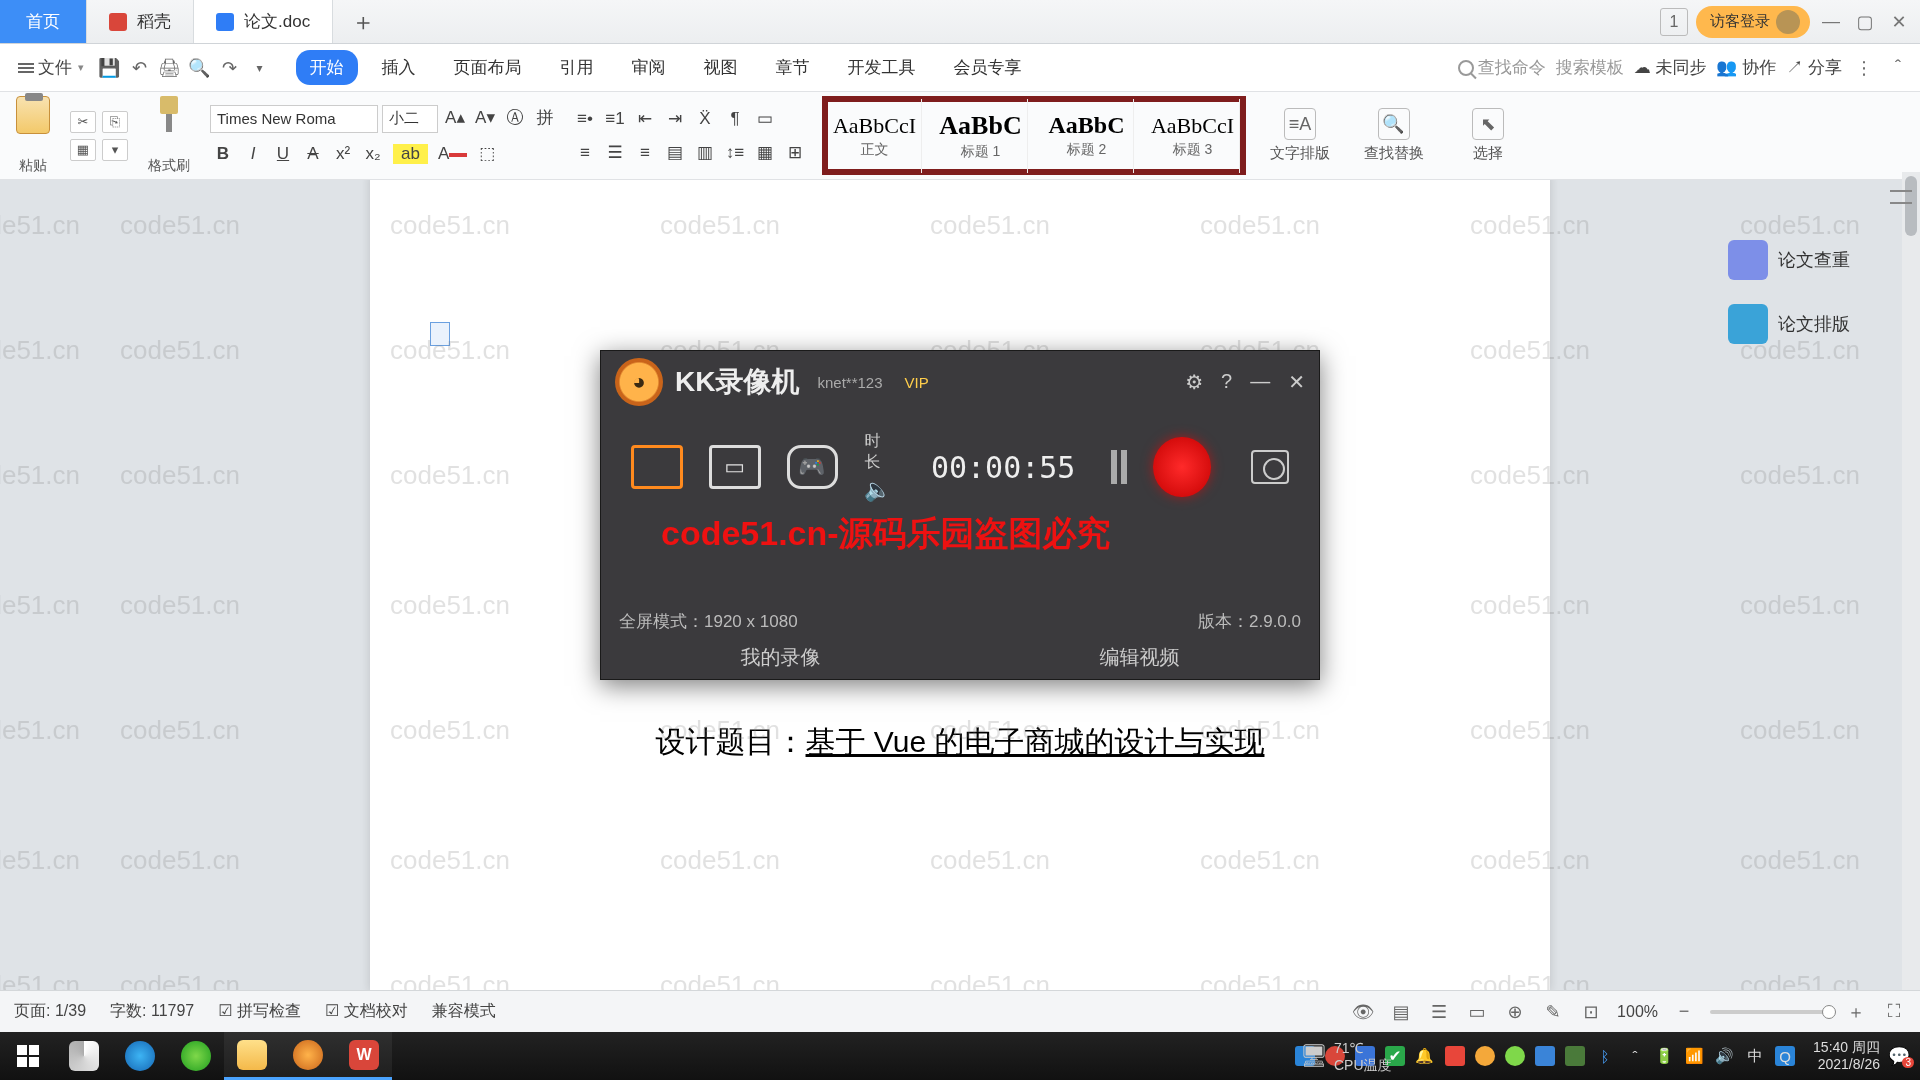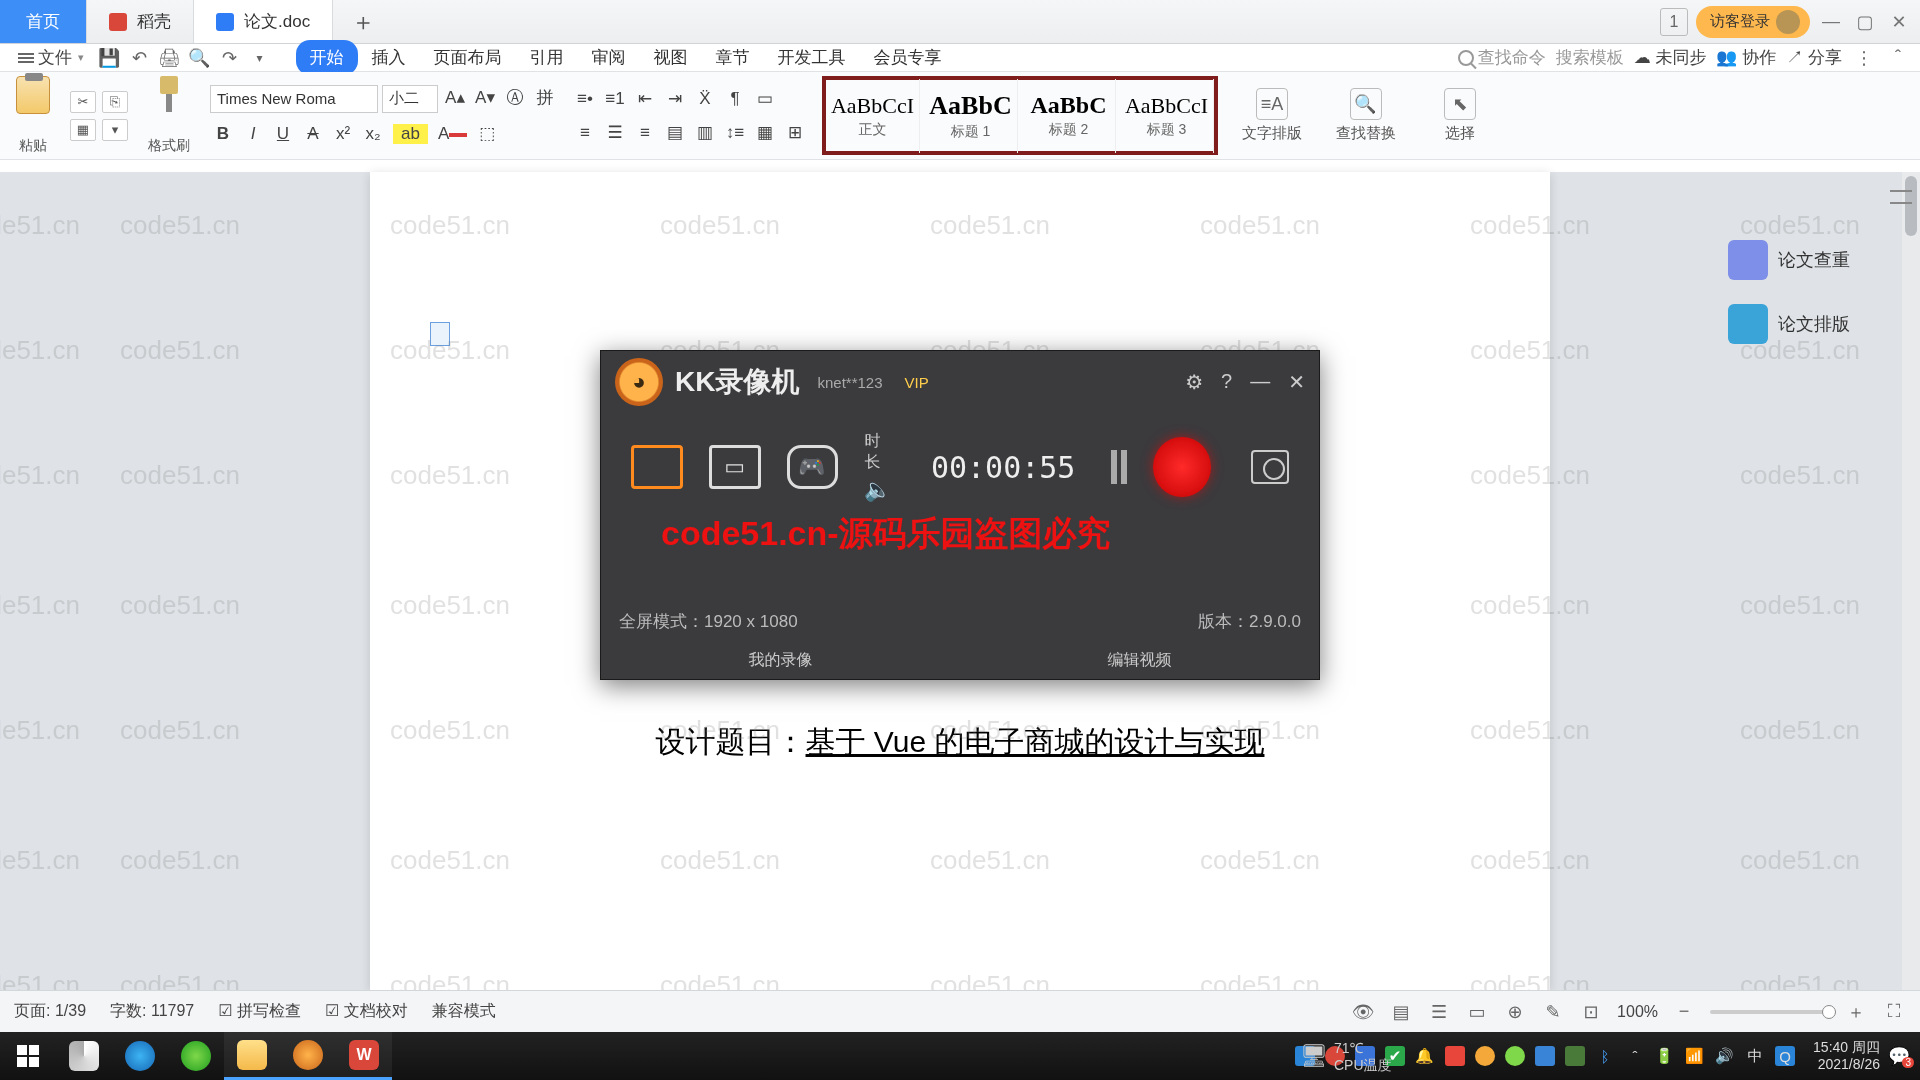--- a/index.html
+++ b/index.html
@@ -17,26 +17,26 @@
 .tab .tabicon { width: 18px; height: 18px; border-radius: 3px; }
 .tab .tx { white-space: nowrap; }
 .tab.add { border: none; padding: 0 18px; font-size: 24px; color: #555; }
 .titlebar-right { margin-left: auto; display: flex; align-items: center; gap: 8px; padding-right: 8px; }
 .badge1 { width: 28px; height: 28px; border: 1px solid #bbb; border-radius: 3px; display: flex; align-items: center; justify-content: center; font-size: 16px; color: #666; }
 .login-pill { background: #ffb84d; color: #333; border-radius: 16px; padding: 4px 10px 4px 14px; display: flex; align-items: center; gap: 6px; font-size: 15px; }
 .login-pill .avatar { width: 24px; height: 24px; border-radius: 50%; background: #b89455; }
 .winbtn { width: 26px; height: 26px; display: flex; align-items: center; justify-content: center; color: #777; font-size: 18px; cursor: pointer; }
 
 
-.menubar { height: 28px; display: flex; align-items: center; padding: 0 10px; gap: 6px; background: #fff; border-bottom: 1px solid #e0e2e5; position: relative; z-index: 2; }
+.menubar { height: 48px; display: flex; align-items: center; padding: 0 10px; gap: 6px; background: #fff; border-bottom: 1px solid #e0e2e5; position: relative; z-index: 2; }
 .filebtn { display: flex; align-items: center; gap: 4px; padding: 2px 8px; font-size: 17px; color: #444; }
 .ham { width: 16px; display: flex; flex-direction: column; gap: 2px; }
 .ham i { height: 2px; background: #666; }
 .qico { width: 24px; height: 24px; display: flex; align-items: center; justify-content: center; color: #666; font-size: 18px; }
-.menutabs { display: flex; gap: 0; margin-left: 18px; }
+.menutabs { display: flex; gap: 10px; margin-left: 18px; }
 .menutab { padding: 6px 14px; font-size: 17px; color: #333; cursor: pointer; border-radius: 14px; }
 .menutab.active { background: #2f7df6; color: #fff; }
 .mbar-right { margin-left: auto; display: flex; gap: 10px; font-size: 17px; color: #444; }
 .searchcmd { display: flex; align-items: center; gap: 4px; color: #999; }
 .mag { width: 16px; height: 16px; border: 2px solid #999; border-radius: 50%; position: relative; }
 .mag::after { content: ""; position: absolute; width: 7px; height: 2px; background: #999; bottom: -3px; right: -5px; transform: rotate(45deg); }
 
 
 .toolbar { height: 88px; background: #fafbfc; display: flex; align-items: stretch; padding: 4px 10px; gap: 14px; border-bottom: 1px solid #e0e2e5; position: relative; z-index: 2; }
 .tgroup { display: flex; flex-direction: column; justify-content: space-between; align-items: center; gap: 4px; padding: 0 6px; }
@@ -49,21 +49,21 @@
 .mini { display: flex; flex-direction: column; gap: 6px; justify-content: center; }
 .mini .row { display: flex; gap: 6px; }
 .minibtn { width: 26px; height: 22px; border: 1px solid #ccc; border-radius: 2px; display: flex; align-items: center; justify-content: center; font-size: 13px; color: #555; background: #fff; }
 .fontbox { display: flex; flex-direction: column; gap: 8px; justify-content: center; }
 .fontrow { display: flex; gap: 4px; }
 .fontname { width: 168px; height: 28px; border: 1px solid #ccc; padding: 0 6px; font-size: 15px; display: flex; align-items: center; color: #333; background: #fff; }
 .fontsize { width: 56px; height: 28px; border: 1px solid #ccc; padding: 0 6px; font-size: 15px; display: flex; align-items: center; color: #333; background: #fff; }
 .fbtn { min-width: 26px; height: 26px; display: flex; align-items: center; justify-content: center; font-size: 17px; color: #444; cursor: pointer; padding: 0 3px; }
 .fbtn u { text-decoration: underline; }
 .fbtn .swatch { width: 18px; height: 4px; margin-top: 2px; }
-.stylegal { display: flex; align-items: center; gap: 4px; border: 4px solid #7f1d1d; }
+.stylegal { display: flex; align-items: center; gap: 12px; border: 6px solid #7f1d1d; }
 .styleitem { width: 94px; height: 74px; display: flex; flex-direction: column; align-items: center; justify-content: center; gap: 2px; border-right: 1px solid #eee; cursor: pointer; }
 .styleitem .prev { font-family: "Times New Roman"; font-size: 22px; }
 .styleitem .nm { font-size: 14px; color: #666; }
 .bigbtn { display: flex; flex-direction: column; align-items: center; justify-content: center; gap: 4px; width: 80px; cursor: pointer; }
 .bigbtn .ico { width: 32px; height: 32px; border: 1px solid #bbb; border-radius: 4px; display: flex; align-items: center; justify-content: center; font-size: 18px; color: #666; }
 .bigbtn .lbl { font-size: 15px; color: #555; }
 
 
 .docarea { position: absolute; top: 172px; left: 0; right: 0; bottom: 42px; background: #dfe3e7; display: flex; z-index: 0; }
 .page { width: 1180px; margin: 0 auto; background: #fff; box-shadow: 0 2px 10px rgba(0,0,0,0.15); position: relative; padding-top: 550px; }
@@ -92,21 +92,21 @@
 .kk .modeico.sel { border-color: #ff8a1e; }
 .kk .timer { font-size: 30px; color: #eee; font-family: monospace; margin-left: 10px; }
 .kk .timerlbl { font-size: 16px; color: #ccc; }
 .kk .rec { width: 60px; height: 60px; border-radius: 50%; background: radial-gradient(circle,#ff2a2a,#c40000); box-shadow: 0 0 12px rgba(255,0,0,0.5); cursor: pointer; margin-left: auto; }
 .kk .pausebar { display: flex; gap: 4px; margin-left: 10px; }
 .kk .pausebar i { width: 6px; height: 34px; background: #aaa; }
 .kk .snap { width: 40px; height: 34px; border: 2px solid #ccc; border-radius: 4px; margin-left: 14px; position: relative; }
 .kk .snap::after { content: ""; position: absolute; top: 6px; left: 10px; width: 18px; height: 18px; border: 2px solid #ccc; border-radius: 50%; }
 .kk .wm { position: absolute; left: 60px; top: 160px; font-size: 34px; color: #e11; font-weight: bold; }
 .kk .bot { position: absolute; bottom: 46px; left: 18px; right: 18px; display: flex; justify-content: space-between; font-size: 17px; color: #bbb; }
-.kk .foot { position: absolute; bottom: 8px; left: 0; right: 0; display: flex; justify-content: space-around; font-size: 16px; color: #ccc; }
+.kk .foot { position: absolute; bottom: 8px; left: 0; right: 0; display: flex; justify-content: space-around; font-size: 20px; color: #ccc; }
 
 
 .statusbar { position: absolute; bottom: 0; left: 0; right: 0; height: 42px; background: #f4f5f7; border-top: 1px solid #d4d7da; display: flex; align-items: center; padding: 0 14px; gap: 24px; font-size: 16px; color: #444; z-index: 4; }
 .sbr { margin-left: auto; display: flex; align-items: center; gap: 14px; }
 .sico { width: 24px; height: 24px; display: flex; align-items: center; justify-content: center; color: #666; font-size: 18px; cursor: pointer; }
 .zoomtrack { width: 120px; height: 4px; background: #ccc; position: relative; border-radius: 2px; }
 .zoomtrack .knob { position: absolute; right: -6px; top: -5px; width: 14px; height: 14px; background: #fff; border: 1px solid #888; border-radius: 50%; } 
 
 
 body { height: 1080px; }

